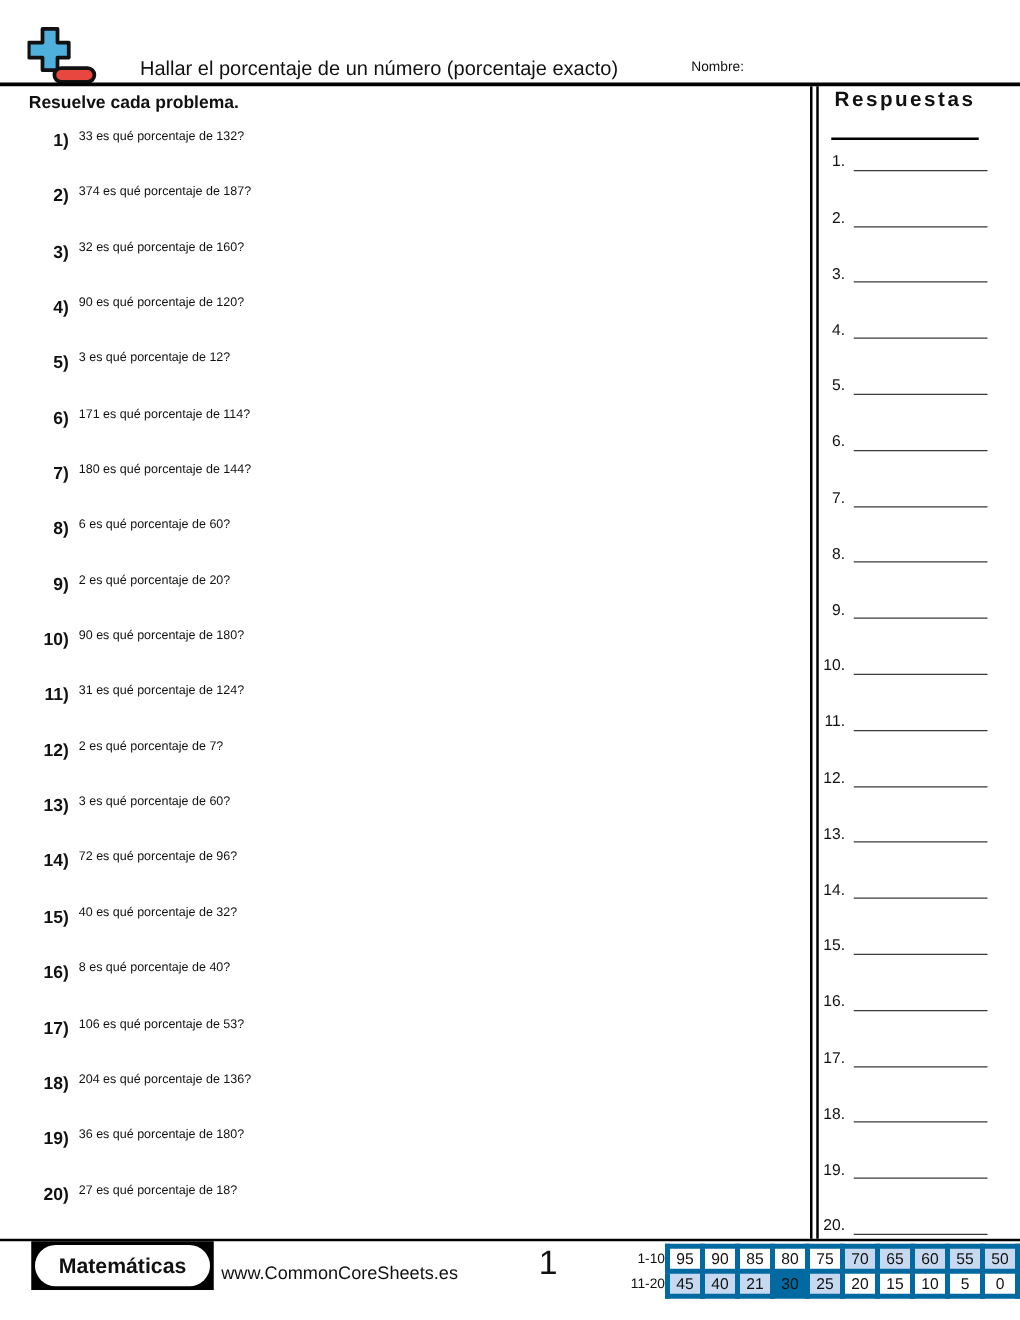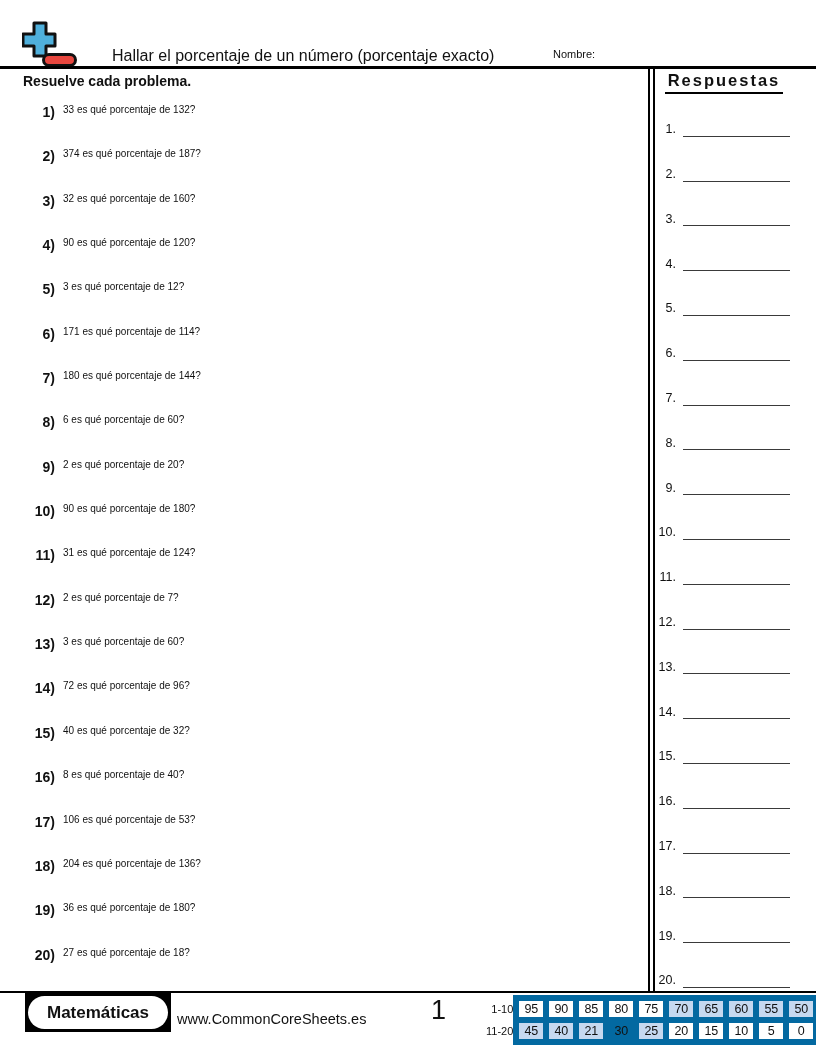--- a/index.html
+++ b/index.html
@@ -19,38 +19,38 @@
   .problem-num{flex:0 0 55px;width:55px;text-align:right;font-weight:700;font-size:14px;}
   .problem-text{margin-left:8px;font-size:10px;}
 
   
   .divider{position:absolute;left:648px;top:69px;width:7px;height:922px;box-sizing:border-box;
            border-left:2px solid #000;border-right:2px solid #000;}
 
   
   .answers-heading-wrap{position:absolute;left:652px;top:71px;width:144px;text-align:center;}
   .answers-heading{display:inline-block;font-size:16.5px;font-weight:700;letter-spacing:2px;
-                   border-bottom:2.5px solid #000;padding:0 3px 2px;}
+                   border-bottom:2.5px solid #000;padding:0 3px 20px;}
   .answers-list{position:absolute;left:654px;top:92px;width:140px;}
   .answer-row{height:44.8px;display:flex;align-items:flex-end;}
   .answer-num{width:22px;text-align:right;font-size:12.5px;line-height:1;margin-bottom:1px;}
   .answer-blank{flex:1;margin-left:7px;margin-right:4px;height:0;border-bottom:1.6px solid #3a3a3a;}
 
   
   .footer-rule{position:absolute;left:0;top:991px;width:816px;height:2px;background:#000;}
   .brand-box{position:absolute;left:25px;top:993px;width:146px;height:39px;background:#000;
              padding:3px;box-sizing:border-box;}
   .brand-pill{width:100%;height:100%;background:#fff;border-radius:17px;display:flex;
               align-items:center;justify-content:center;font-weight:700;font-size:17px;}
   .site-text{position:absolute;left:177px;top:1011px;font-size:14.5px;}
   .page-number{position:absolute;left:431px;top:995px;font-size:27px;}
   .score-table{position:absolute;left:486px;top:995px;border-collapse:collapse;font-size:12.5px;}
   .score-table td{padding:0;}
   .score-label{width:50px;text-align:right;padding-right:6px;font-size:11px;border:none;white-space:nowrap;}
-  .score-cell{border:6px solid #0369a1;min-width:24px;height:16px;text-align:center;}
+  .score-cell{border:4px solid #0369a1;min-width:24px;height:16px;text-align:center;}
 </style>
 </head>
 <body>
 
 <div class="page">
 
   <svg class="logo" width="58" height="48" viewBox="0 0 58 48" aria-hidden="true">
     <path d="M12 2 H24 V13 H33 V25 H24 V35 H12 V25 H1 V13 H12 Z" fill="#4FB0DC" stroke="#111111" stroke-width="3" stroke-linejoin="round"></path>
     <rect x="21.5" y="33.5" width="32" height="11" rx="5.5" fill="#E8473F" stroke="#111111" stroke-width="3"></rect>
   </svg>

